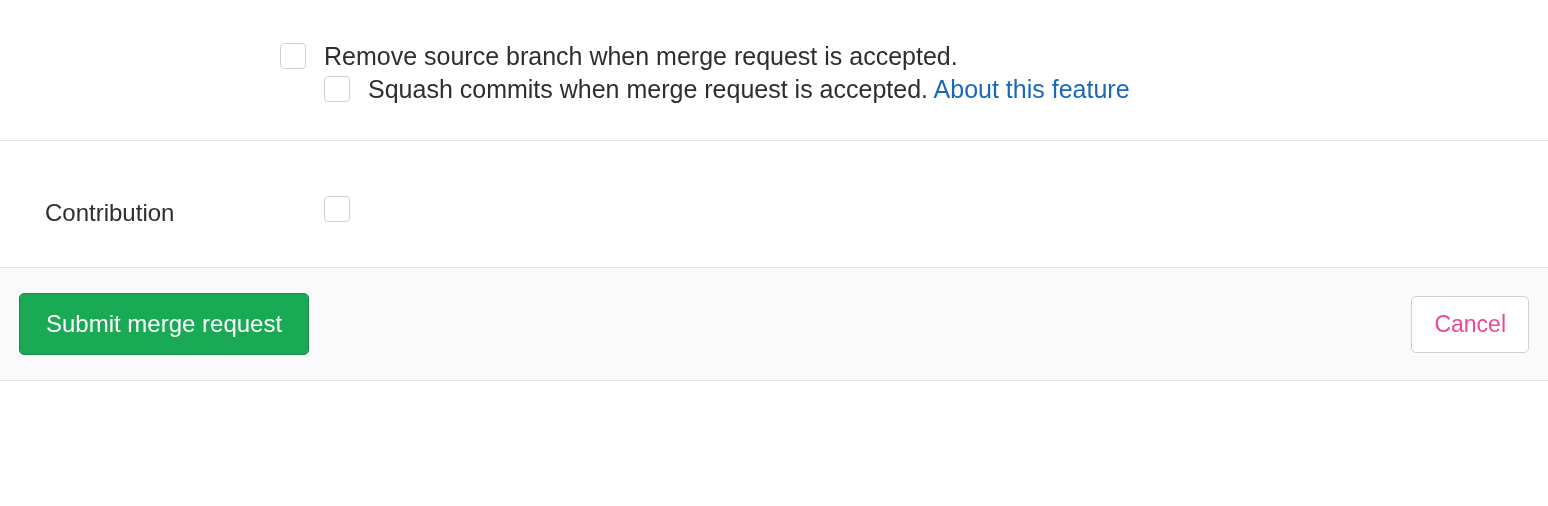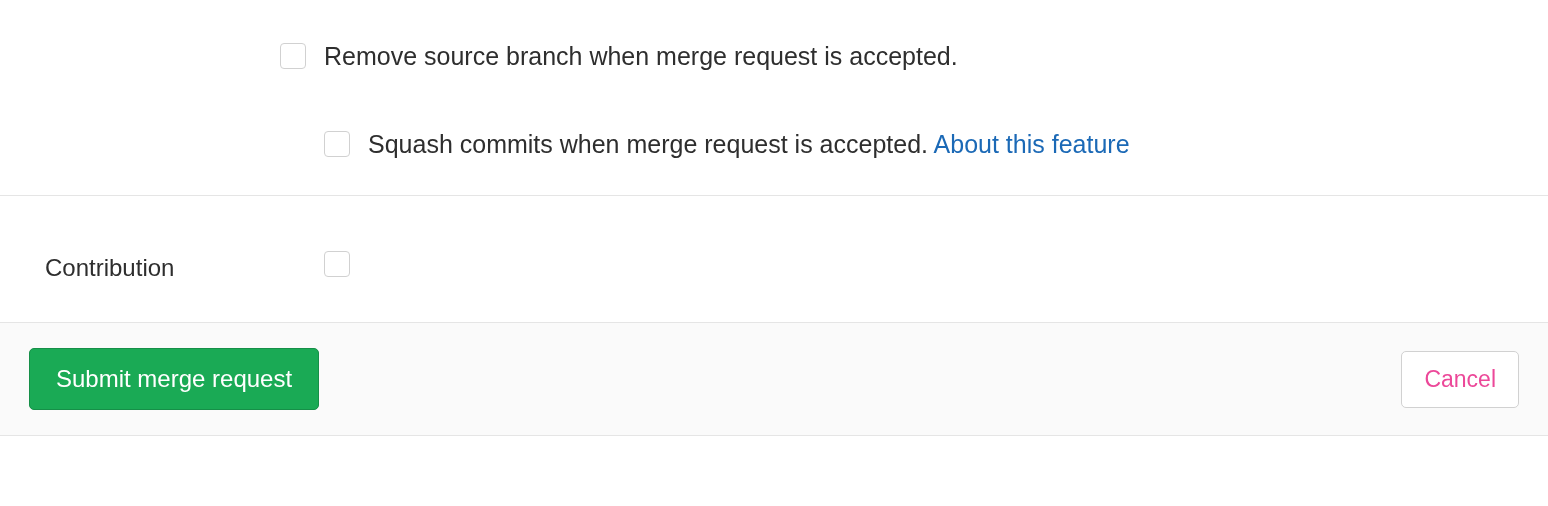--- a/index.html
+++ b/index.html
@@ -21,21 +21,20 @@
       color: #2e2e2e;
       font-size: 24px;
     }
     .section-content {
       flex: 1;
     }
     .checkbox-row {
       display: flex;
       align-items: center;
       gap: 18px;
-      margin-bottom: 55px;
     }
     .checkbox-row:last-child {
       margin-bottom: 0;
       margin-left: 44px;
     }
     .checkbox {
       width: 26px;
       height: 26px;
       border: 1px solid #d1d1d1;
       border-radius: 4px;
@@ -67,21 +66,21 @@
       margin: 0;
     }
     .contribution-section {
       display: flex;
       padding: 55px 45px 40px 45px;
     }
     .footer {
       background: #fafafa;
       border-top: 1px solid #e5e5e5;
       border-bottom: 1px solid #e5e5e5;
-      padding: 25px 29px;
+      padding: 25px 19px;
       display: flex;
       align-items: center;
       gap: 32px;
     }
     .btn-primary {
       background: #1aaa55;
       color: #ffffff;
       border: 1px solid #168f48;
       border-radius: 5px;
       padding: 16px 26px;

